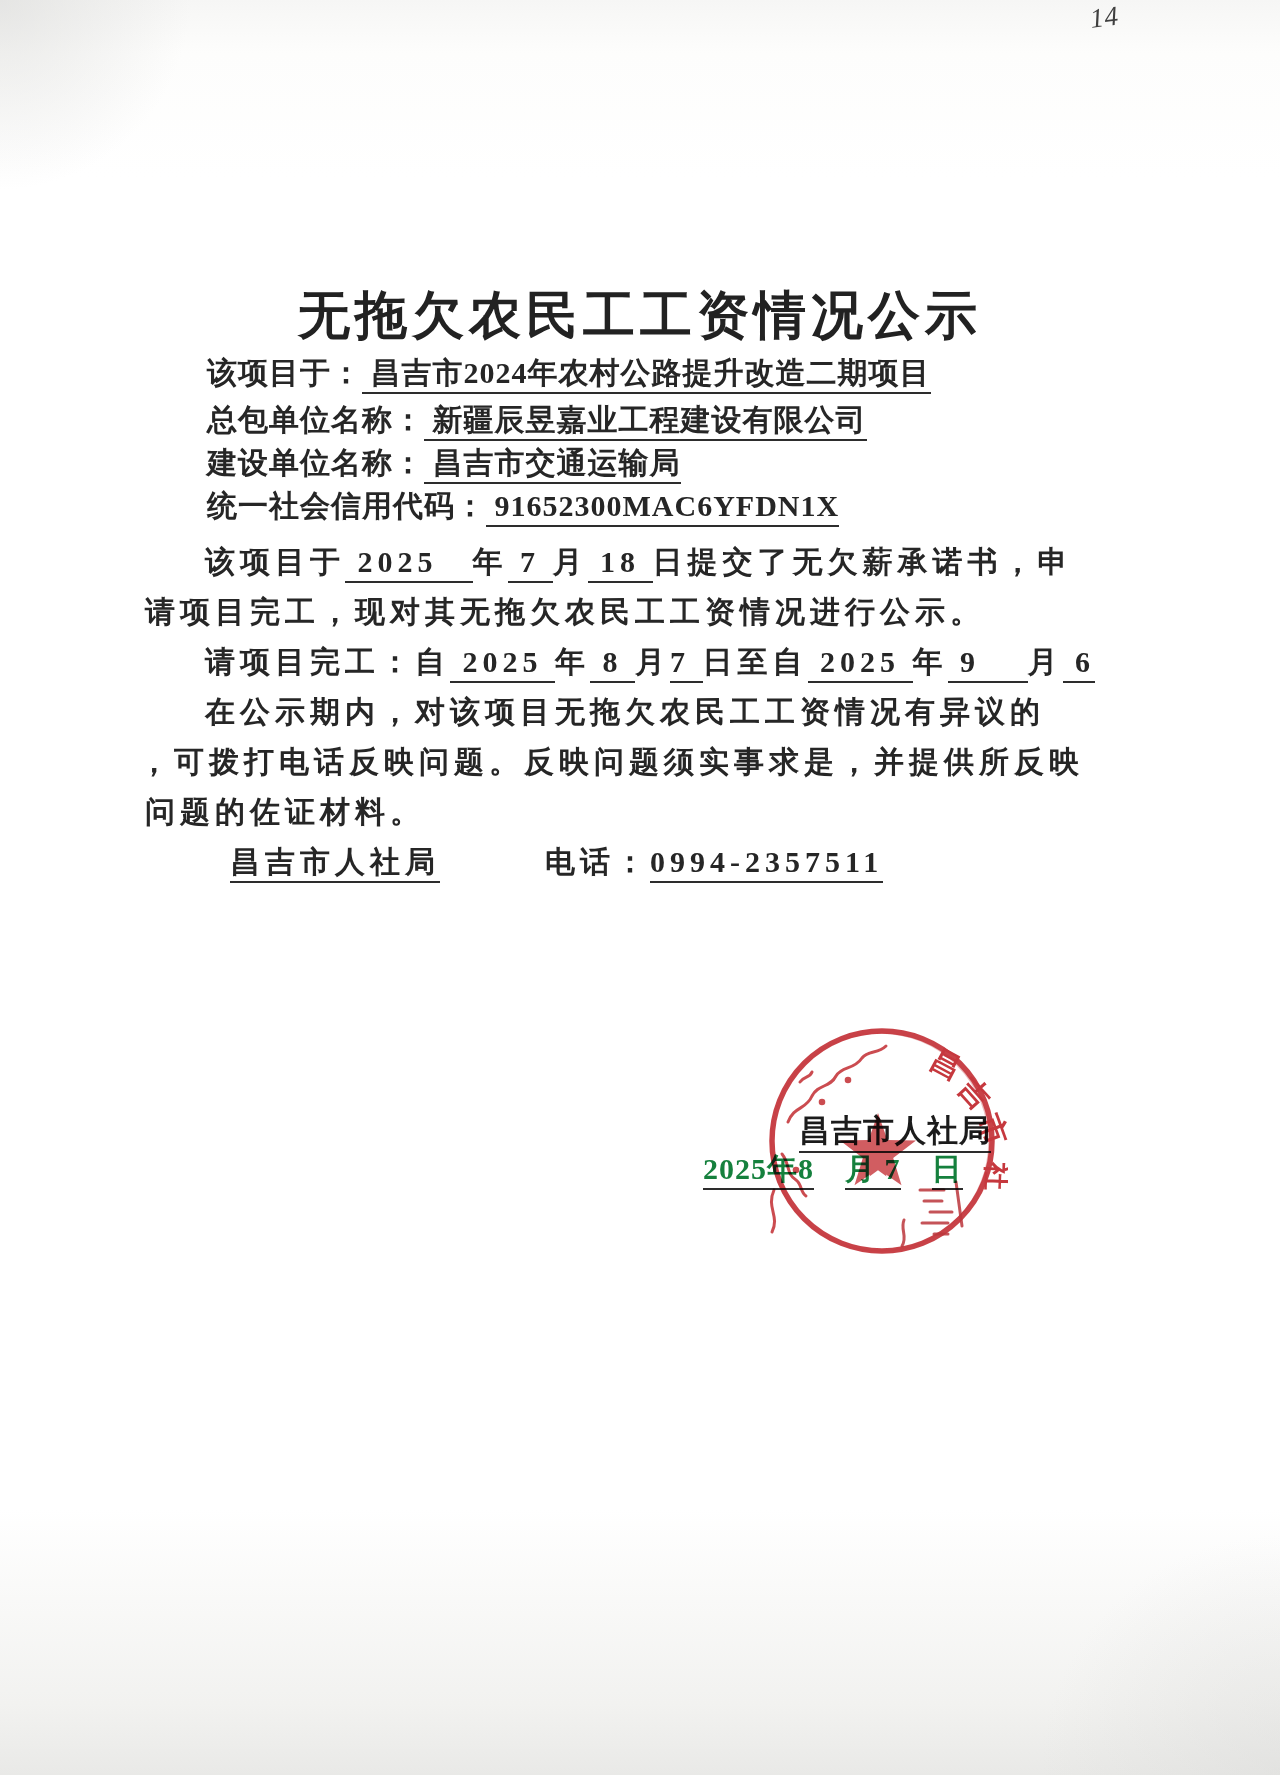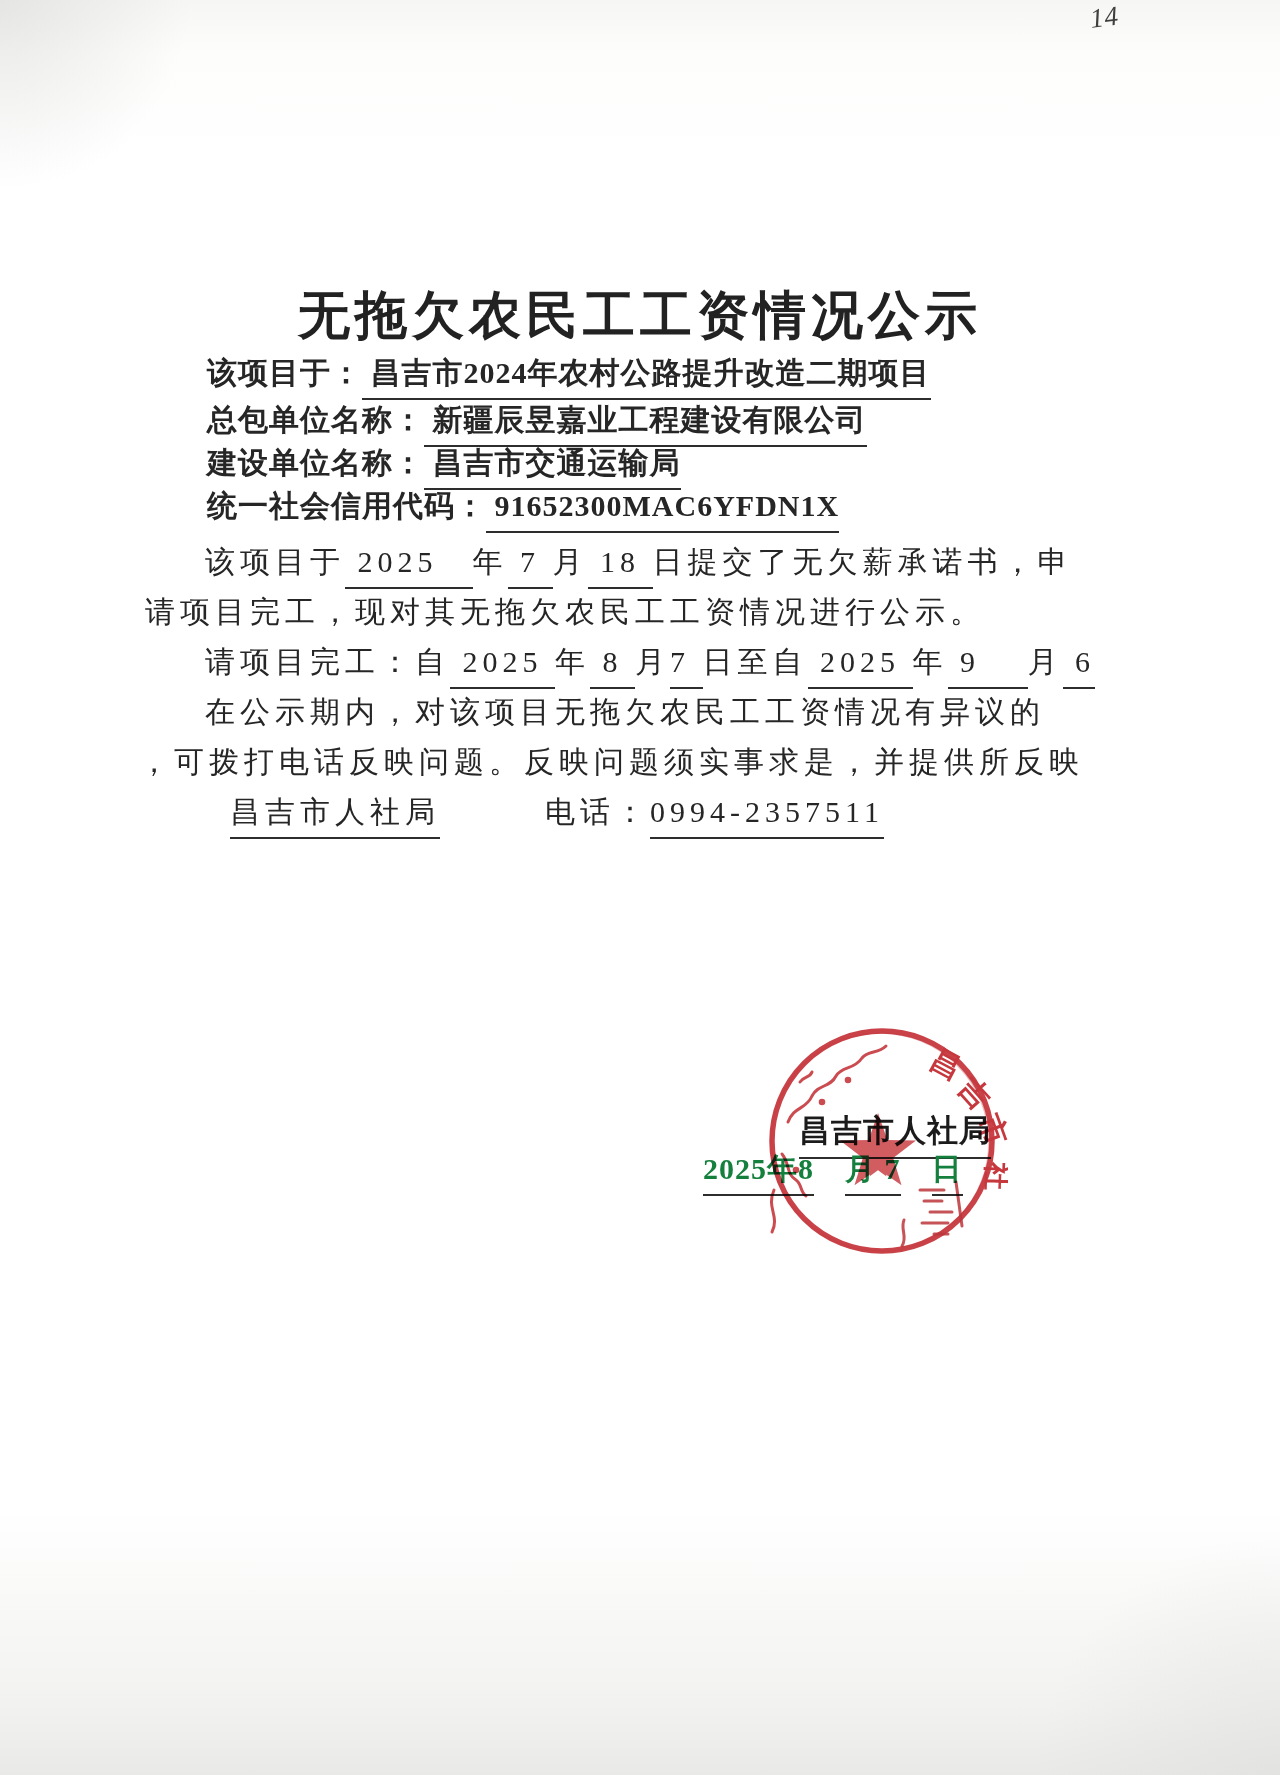--- a/index.html
+++ b/index.html
@@ -23,31 +23,31 @@
   .content{
     position:absolute;left:145px;top:352px;width:950px;
   }
   .fline{
     font-size:30px;font-weight:600;letter-spacing:1px;line-height:41px;
     white-space:nowrap;padding-left:62px;
   }
   .fline.gap1{margin-top:4px;line-height:45px;}
   .fline.gap2{line-height:45px;}
   .pline{
-    font-size:30px;font-weight:400;letter-spacing:5px;line-height:50px;
+    font-size:30px;font-weight:700;letter-spacing:5px;line-height:50px;
     white-space:nowrap;
   }
   .pline:first-of-type{margin-top:0;}
   .p-start{margin-top:9px;}
   .ind2{padding-left:60px;}
   .ind3{padding-left:85px;}
   .negA{margin-left:-10px;}
   .negB{margin-left:-6px;}
   .content span, .segline span{white-space:pre;}
-  .u{border-bottom:2.5px solid #2d2d2d;padding-bottom:9px;text-align:right;}
+  .u{border-bottom:2.5px solid #2d2d2d;padding-bottom:3px;text-align:right;}
   .sig-org{
     position:absolute;left:799px;top:1110px;font-size:31px;font-weight:600;
     letter-spacing:1px;color:#1b1b1b;white-space:nowrap;
   }
   .sig-date{
     position:absolute;left:703px;top:1149px;font-size:30px;font-weight:600;
     letter-spacing:1px;color:#15803d;white-space:nowrap;
   }
   .stamp{
     position:absolute;left:752px;top:1022px;width:256px;height:240px;
@@ -82,20 +82,21 @@
     <span>统一社会信用代码：</span><span class="u"> 91652300MAC6YFDN1X</span>
   </div>
 
   <div class="pline p-start ind2 segline"><span>该项目于</span><span class="u"> 2025　</span><span>年</span><span class="u"> 7 </span><span>月</span><span class="u"> 18 </span><span>日提交了无欠薪承诺书，申</span></div>
   <div class="pline segline"><span>请项目完工，现对其无拖欠农民工工资情况进行公示。</span></div>
 
   <div class="pline ind2 segline"><span>请项目完工：自</span><span class="u"> 2025 </span><span>年</span><span class="u"> 8 </span><span>月</span><span class="u">7 </span><span>日至自</span><span class="u"> 2025 </span><span>年</span><span class="u"> 9 　</span><span>月</span><span class="u"> 6</span></div>
 
   <div class="pline ind2 segline"><span>在公示期内，对该项目无拖欠农民工工资情况有异议的</span></div>
   <div class="pline negB segline"><span>，可拨打电话反映问题。反映问题须实事求是，并提供所反映</span></div>
+  <div class="pline segline"><span>问题的佐证材料。</span></div>
 
   <div class="pline ind3 segline"><span class="u">昌吉市人社局</span><span>　　　</span><span>电话：</span><span class="u">0994-2357511</span></div>
 
 </div>
 
 <div class="sig-org">
   <span class="u">昌吉市人社局</span>
 </div>
 
 <div class="sig-date segline"><span class="u">2025年8</span><span>　</span><span class="u">月 7</span><span>　</span><span class="u">日</span></div>

